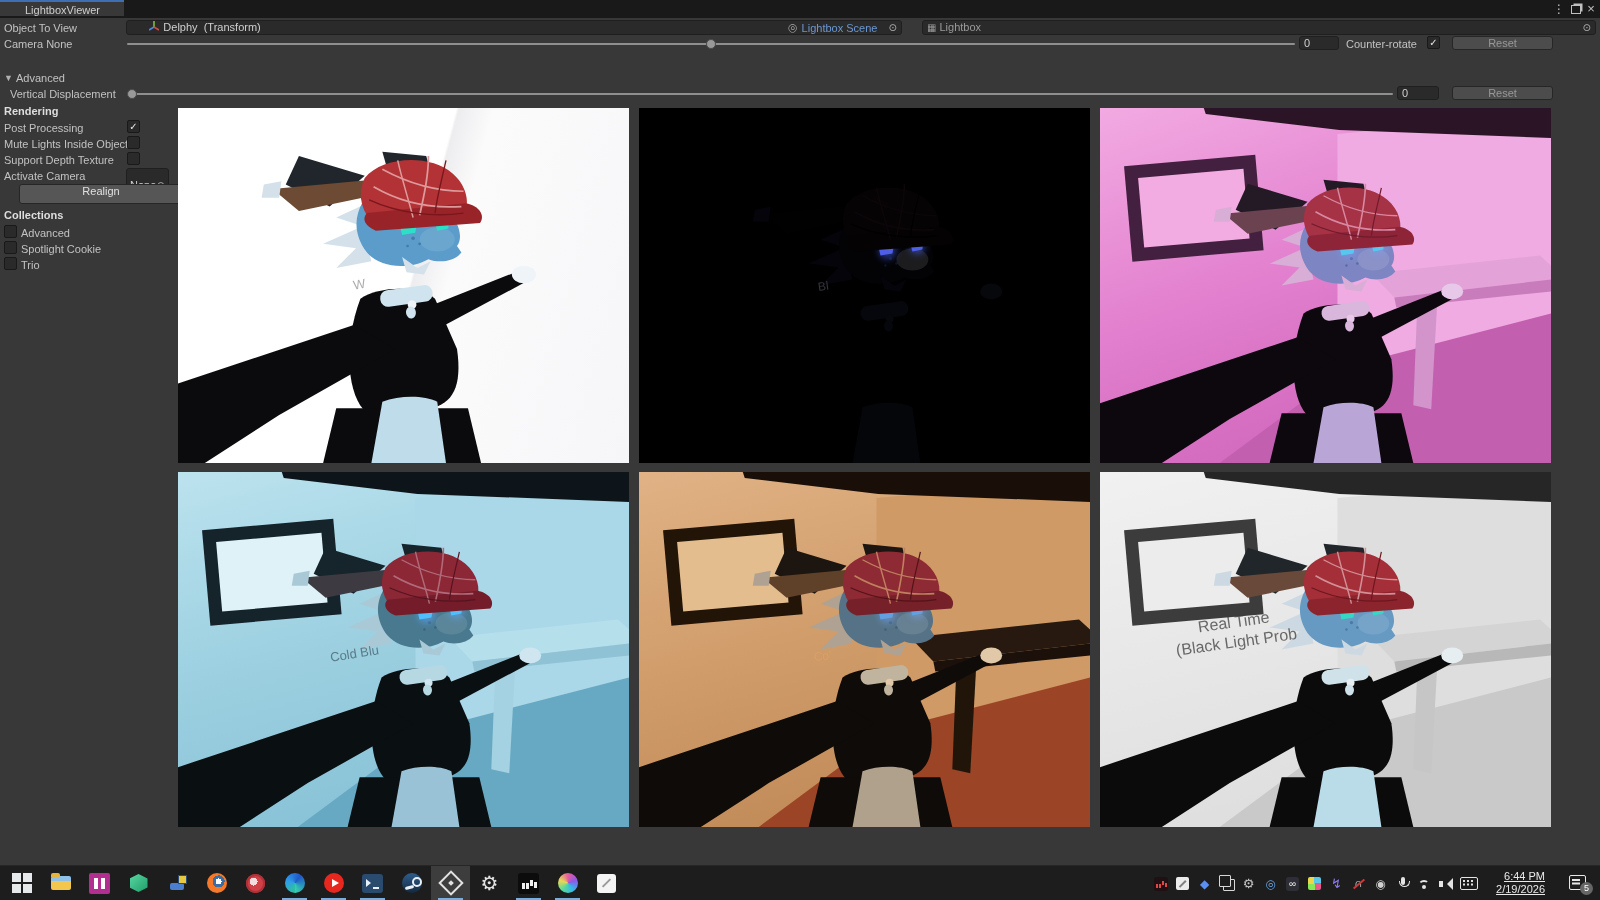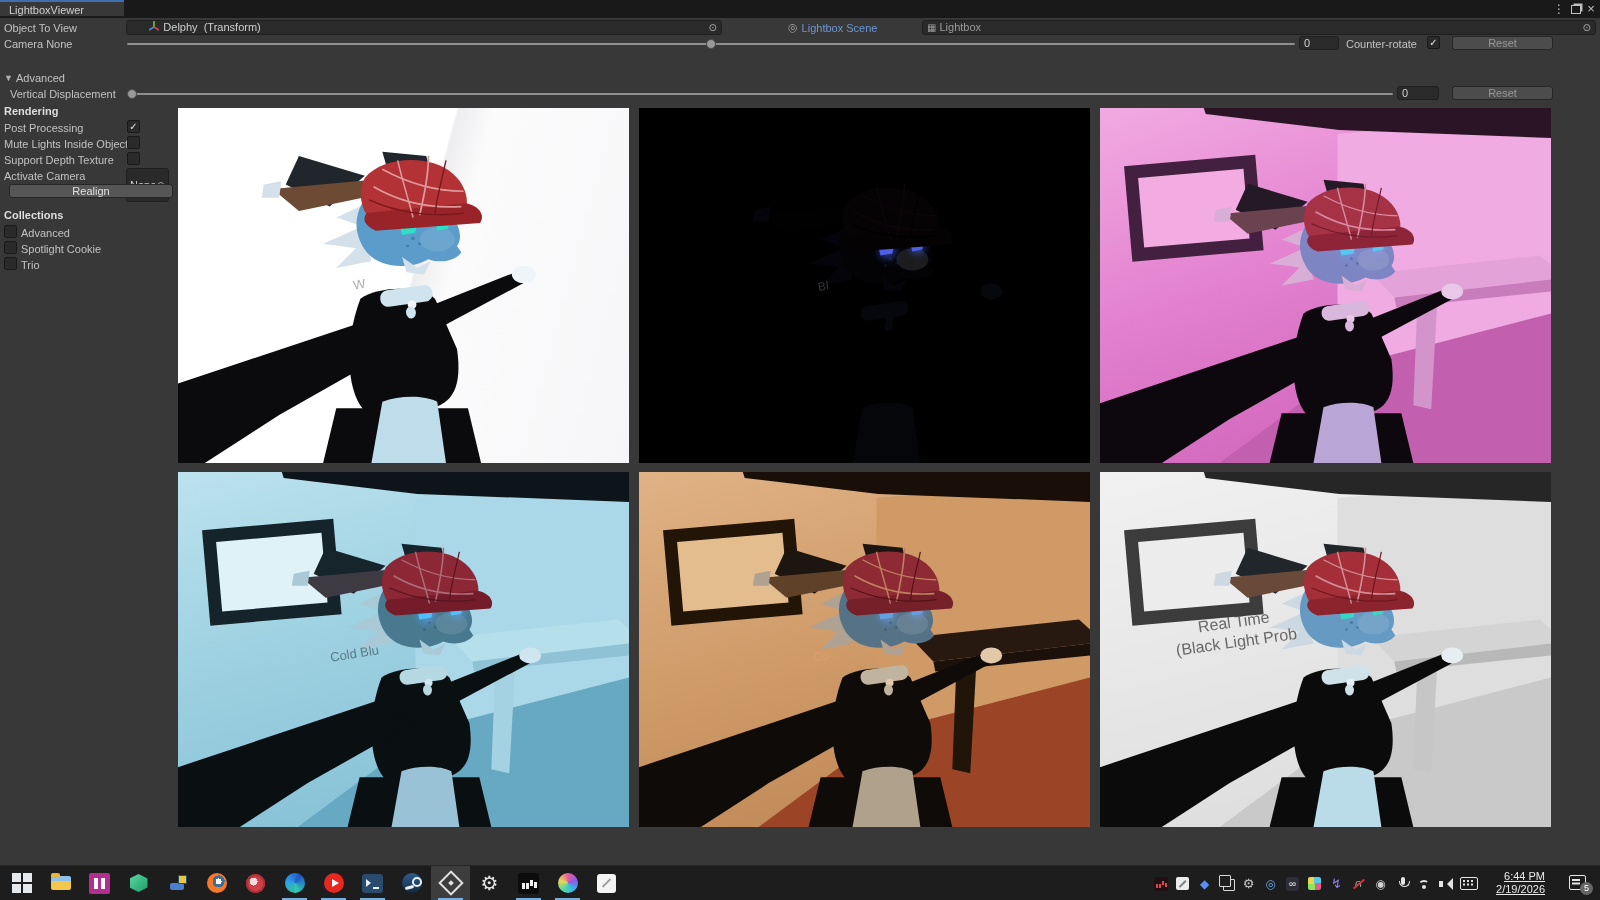--- a/index.html
+++ b/index.html
@@ -1,21 +1,21 @@
 <!DOCTYPE html>
 <html><head>
 <meta charset="utf-8">
 <style>
   html,body{margin:0;padding:0;background:#111;}
   #app{position:relative;width:1600px;height:900px;overflow:hidden;
        font-family:"Liberation Sans","DejaVu Sans",sans-serif;background:#383838;}
   
   #titlebar{position:absolute;left:0;top:0;width:1600px;height:18px;background:#191919;}
   #tab{position:absolute;left:0;top:0;width:124px;height:16px;background:#383838;
-       border-top:2px solid #3e6fb2;color:#cfcfcf;font-size:11px;line-height:16px;padding-left:9px;box-sizing:border-box;}
+       border-top:2px solid #3e6fb2;color:#cfcfcf;font-size:11px;line-height:16px;padding-left:25px;box-sizing:border-box;}
   .wctl{position:absolute;top:1px;color:#c0c0c0;font-size:12px;width:14px;height:16px;text-align:center;line-height:16px;}
   #wmenu{right:34px;} #wclose{right:2px;font-size:13px;}
   #wrestore{right:17px;} #wrestore span{display:inline-block;width:8px;height:7px;border:1.5px solid #c0c0c0;margin-top:4px;background:#191919;box-shadow:2px -2px 0 -0.5px #c0c0c0;}
   
   .lbl{position:absolute;color:#c2c2c2;font-size:11px;line-height:14px;white-space:nowrap;}
   .boldlbl{font-weight:bold;color:#dedede;}
   .field{position:absolute;background:#2a2a2a;border:1px solid #1f1f1f;border-radius:3px;
          color:#cfcfcf;font-size:11px;line-height:13px;box-sizing:border-box;display:flex;align-items:center;padding:0 4px;white-space:pre;}
   .picker{margin-left:auto;color:#b0b0b0;font-size:10px;}
   .track{position:absolute;height:2px;background:#8f8f8f;border-radius:1px;}
@@ -111,21 +111,21 @@
 <div id="app">
 
   <div id="titlebar">
     <div id="tab">LightboxViewer</div>
     <div id="wmenu" class="wctl">⋮</div>
     <div id="wrestore" class="wctl"><span></span></div>
     <div id="wclose" class="wctl">×</div>
   </div>
 
   <div class="lbl" style="left:4px;top:21px">Object To View</div>
-  <div class="field" style="left:126px;top:20px;width:596px;height:15px">
+  <div class="field" style="left:126px;top:20px;width:776px;height:15px">
     <span class="axis-ico">
       <svg width="10" height="10" viewBox="0 0 10 10">
           <line x1="5" y1="6" x2="5" y2="0" stroke="#7ac043" stroke-width="1.6"></line>
           <line x1="5" y1="6" x2="10" y2="9" stroke="#d04848" stroke-width="1.6"></line>
           <line x1="5" y1="6" x2="0" y2="9" stroke="#4888d8" stroke-width="1.6"></line>
         </svg>
     </span>
     <span>Delphy  (Transform)</span>
     <span class="picker">⊙</span>
   </div>
@@ -168,21 +168,21 @@
   <div class="chk checked" style="left:127px;top:120px">✓</div>
   <div class="lbl" style="left:4px;top:137px">Mute Lights Inside Object</div>
   <div class="chk" style="left:127px;top:136px">✓</div>
   <div class="lbl" style="left:4px;top:153px">Support Depth Texture</div>
   <div class="chk" style="left:127px;top:152px">✓</div>
   <div class="lbl" style="left:4px;top:169px">Activate Camera</div>
   <div class="field" style="left:126px;top:168px;width:43px;height:14px;padding:16px 3px">
     <span>None</span>
     <span class="picker">⊙</span>
   </div>
-  <div class="btn lit" style="left:9px;top:184px;width:164px;height:14px;line-height:13px">Realign</div>
+  <div class="btn lit" style="left:19px;top:184px;width:164px;height:20px;line-height:13px">Realign</div>
 
   <div class="lbl boldlbl" style="left:4px;top:208px">Collections</div>
   <div class="chk" style="left:4px;top:225px">✓</div>
   <div class="lbl" style="left:21px;top:226px">Advanced</div>
   <div class="chk" style="left:4px;top:241px">✓</div>
   <div class="lbl" style="left:21px;top:242px">Spotlight Cookie</div>
   <div class="chk" style="left:4px;top:257px">✓</div>
   <div class="lbl" style="left:21px;top:258px">Trio</div>
 
   <div id="grid">

